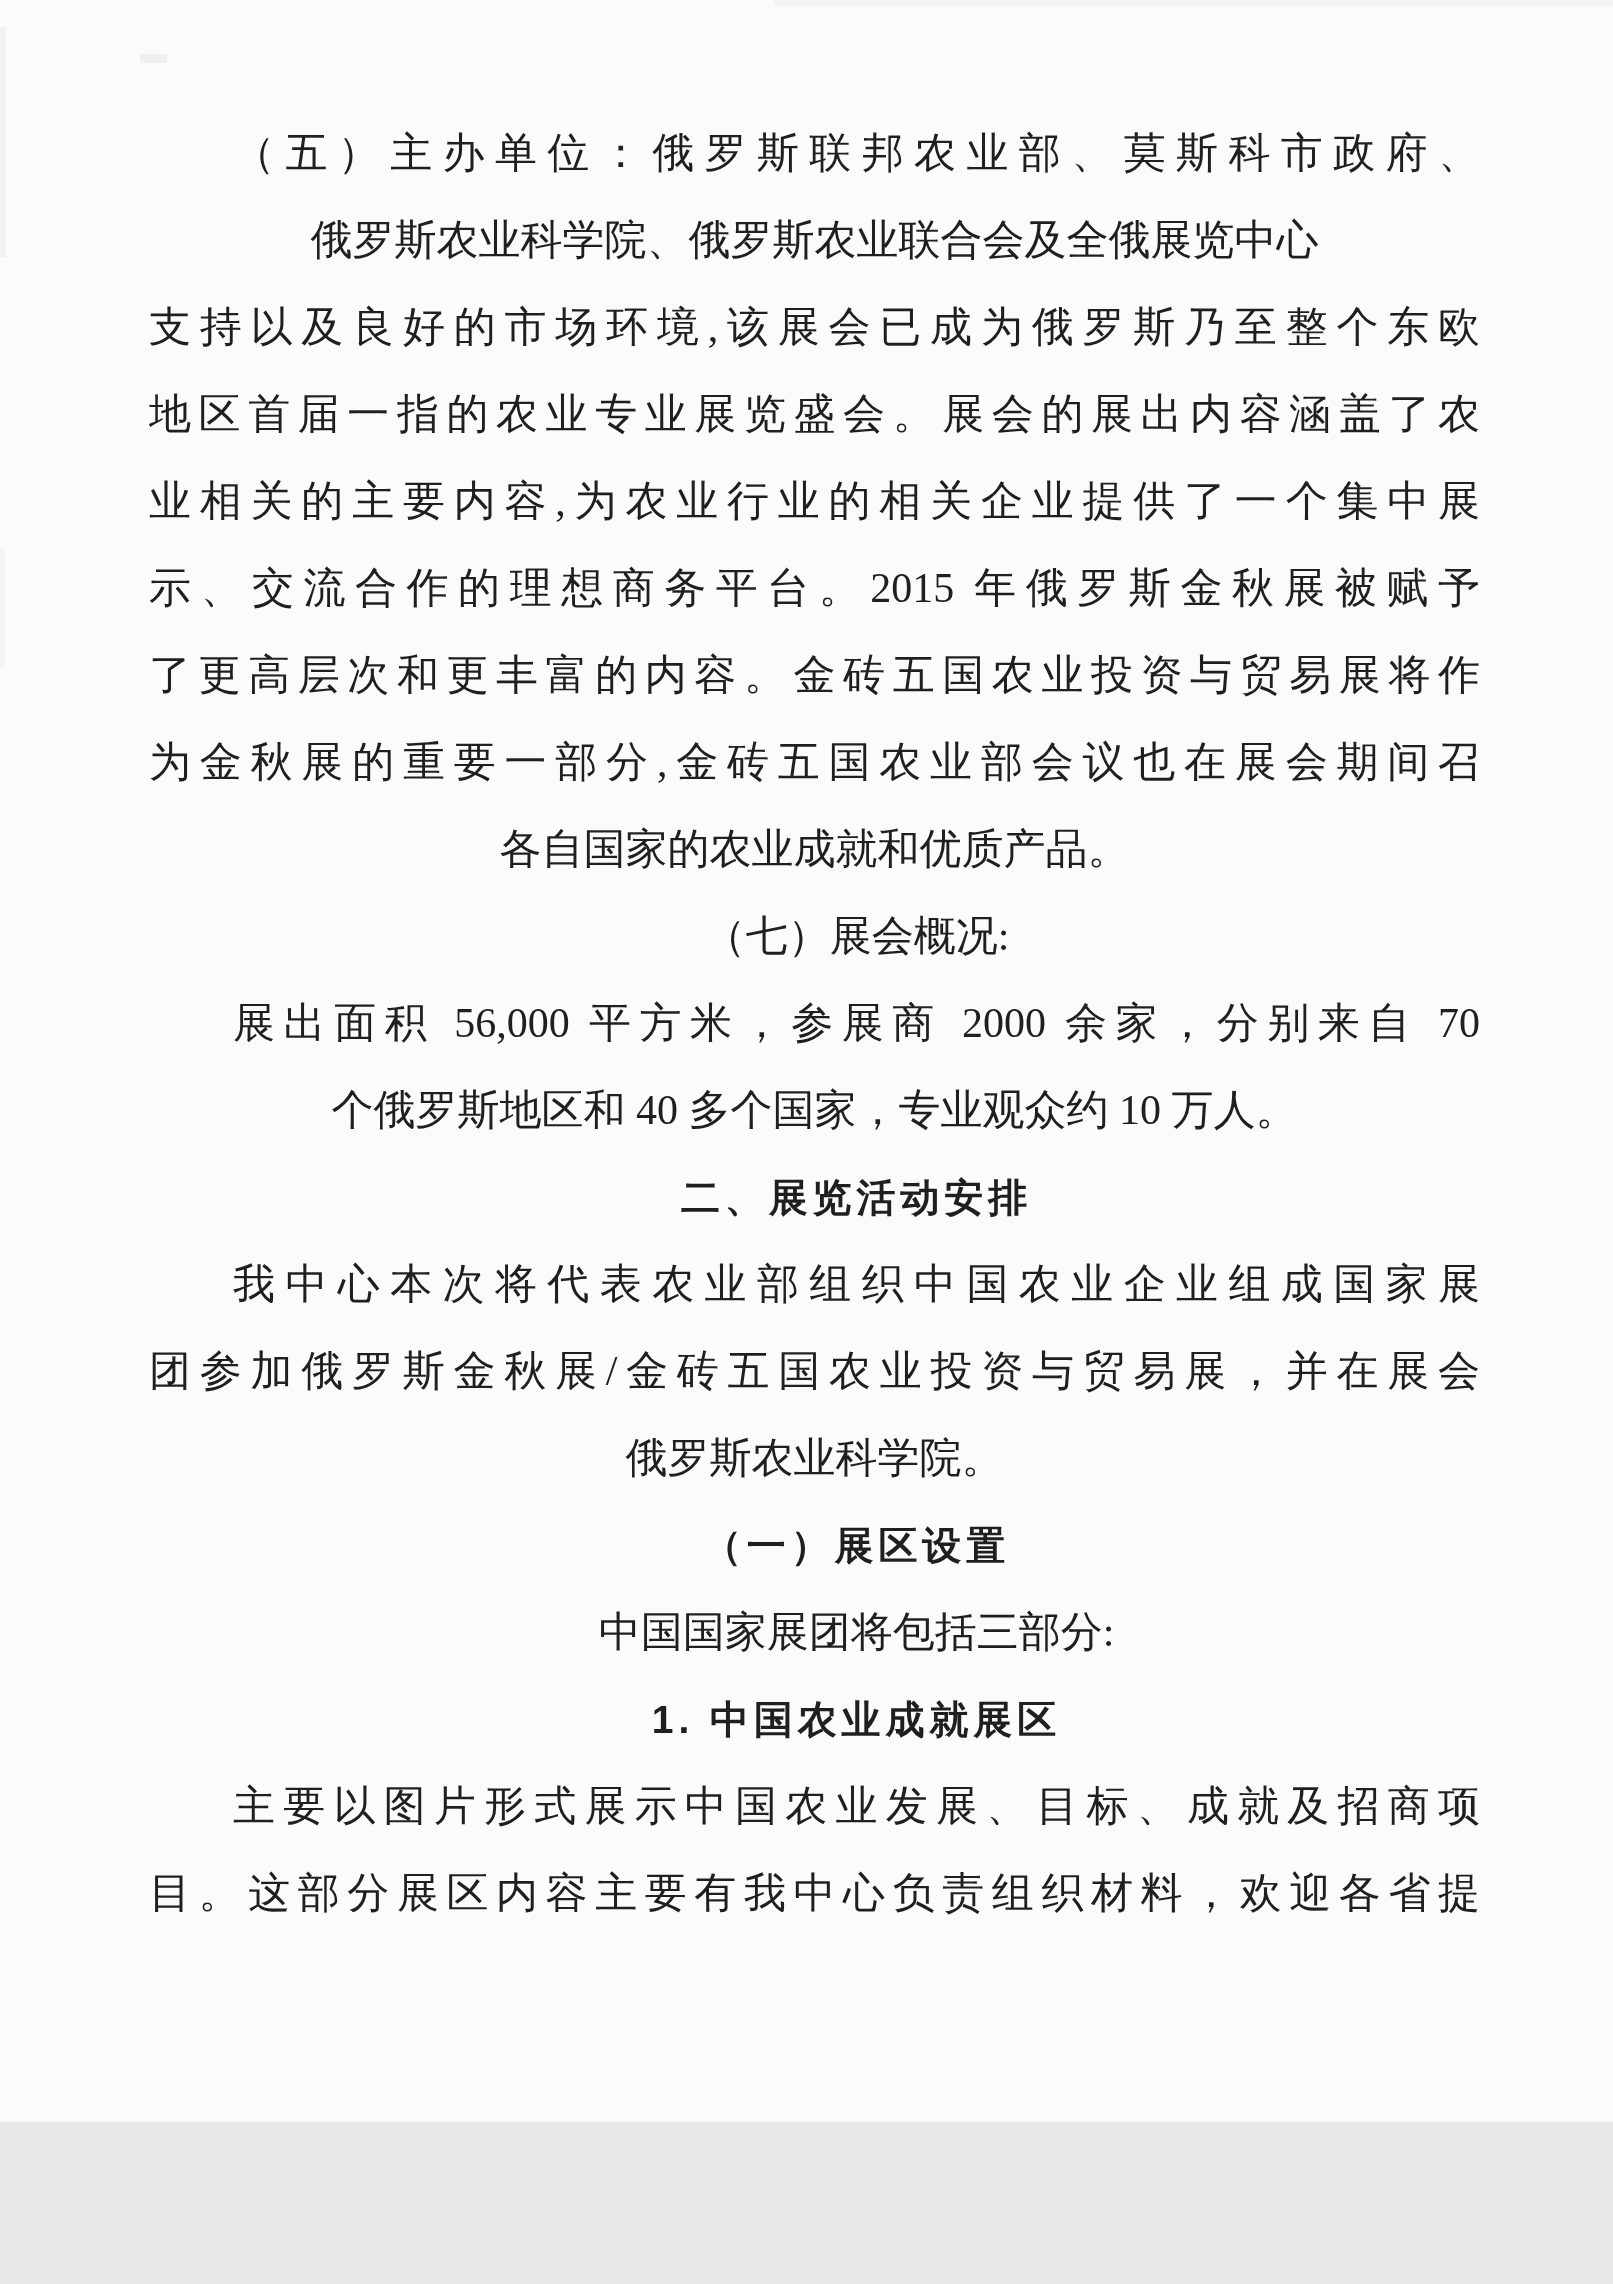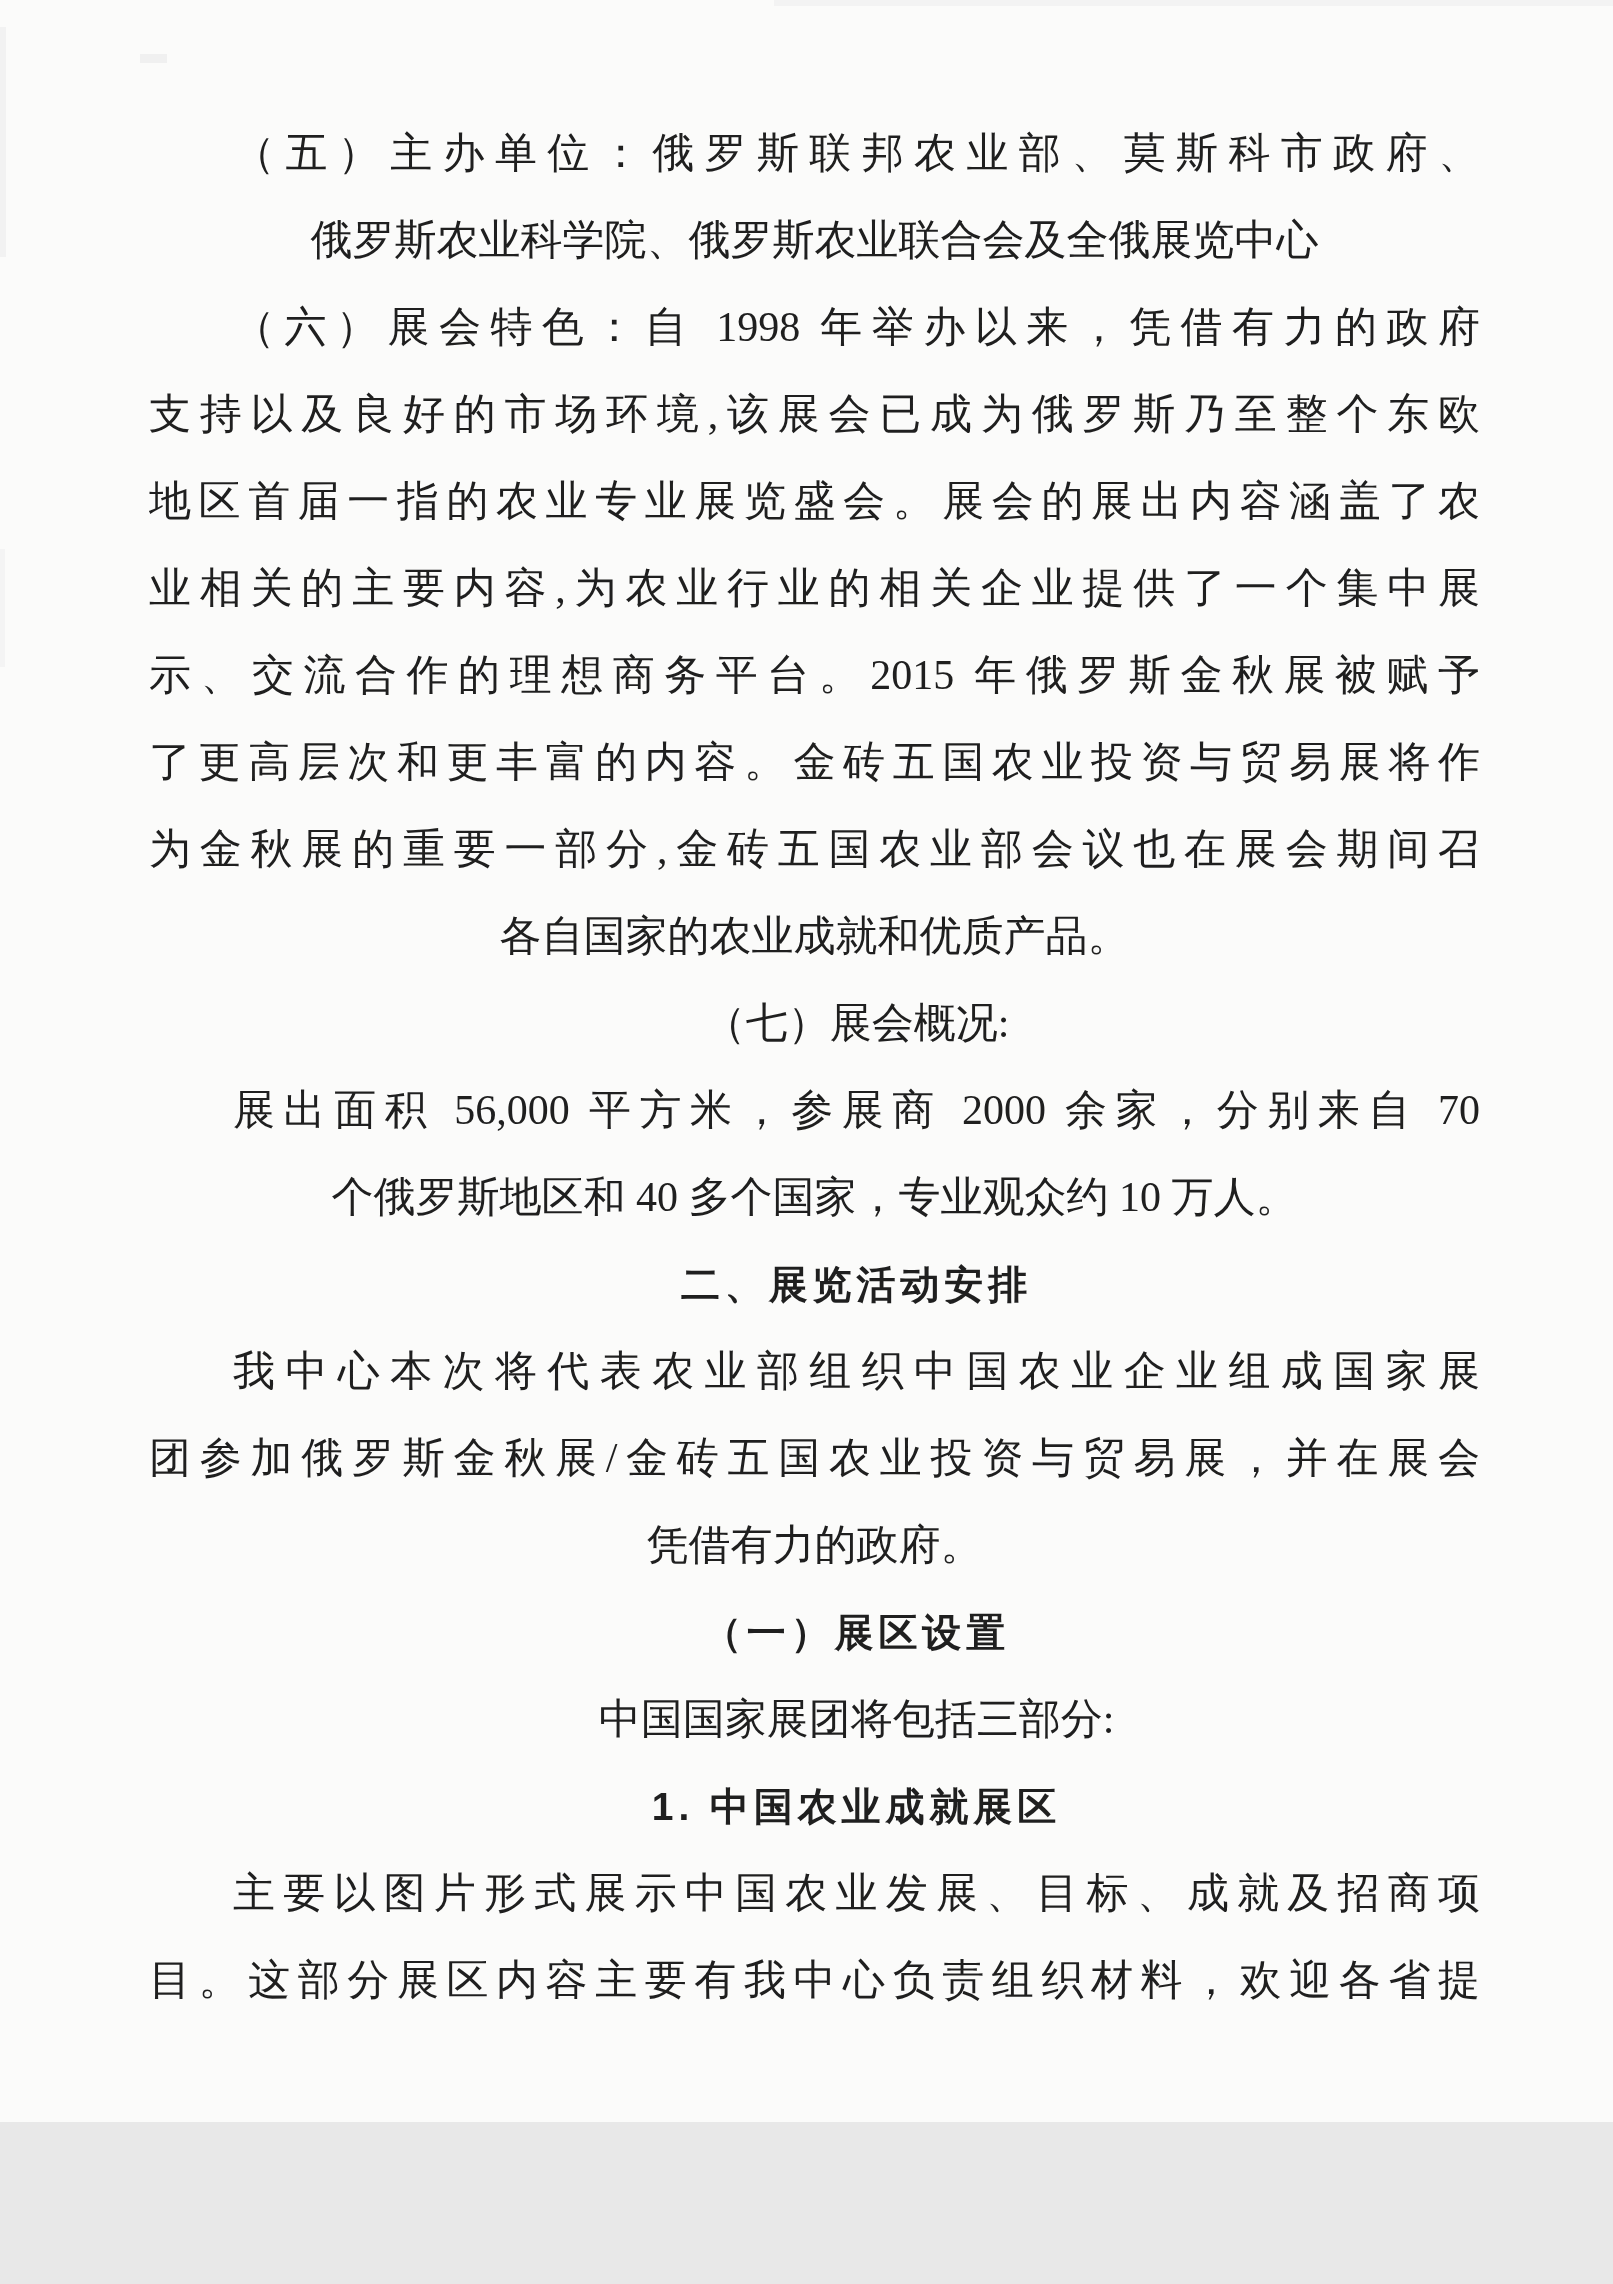--- a/index.html
+++ b/index.html
@@ -52,35 +52,34 @@
 <div class="page">
 
   <div class="art art-topstrip"></div>
   <div class="art art-dash"></div>
   <div class="art art-leftsmudge"></div>
   <div class="art art-leftsmudge2"></div>
 
   <div class="textblock">
     <div class="ln ind j">（五）主办单位：俄罗斯联邦农业部、莫斯科市政府、</div>
     <div class="ln">俄罗斯农业科学院、俄罗斯农业联合会及全俄展览中心</div>
-    <div class="ln ind j">（六）展会特色：自 1998 年举办以来，凭借有力的政府</div>
     <div class="ln j">支持以及良好的市场环境,该展会已成为俄罗斯乃至整个东欧</div>
     <div class="ln j">地区首届一指的农业专业展览盛会。展会的展出内容涵盖了农</div>
     <div class="ln j">业相关的主要内容,为农业行业的相关企业提供了一个集中展</div>
     <div class="ln j">示、交流合作的理想商务平台。2015 年俄罗斯金秋展被赋予</div>
     <div class="ln j">了更高层次和更丰富的内容。金砖五国农业投资与贸易展将作</div>
     <div class="ln j">为金秋展的重要一部分,金砖五国农业部会议也在展会期间召</div>
     <div class="ln">各自国家的农业成就和优质产品。</div>
     <div class="ln ind">（七）展会概况:</div>
     <div class="ln ind j">展出面积 56,000 平方米，参展商 2000 余家，分别来自 70</div>
     <div class="ln">个俄罗斯地区和 40 多个国家，专业观众约 10 万人。</div>
     <div class="ln ind h">二、展览活动安排</div>
     <div class="ln ind j">我中心本次将代表农业部组织中国农业企业组成国家展</div>
     <div class="ln j">团参加俄罗斯金秋展/金砖五国农业投资与贸易展，并在展会</div>
-    <div class="ln">凭借有力的政府。</div>
+    <div class="ln">俄罗斯农业科学院。</div>
     <div class="ln ind h">（一）展区设置</div>
     <div class="ln ind">中国国家展团将包括三部分:</div>
     <div class="ln ind h">1. 中国农业成就展区</div>
     <div class="ln ind j">主要以图片形式展示中国农业发展、目标、成就及招商项</div>
     <div class="ln j">目。这部分展区内容主要有我中心负责组织材料，欢迎各省提</div>
   </div>
 
 </div>
 
 

